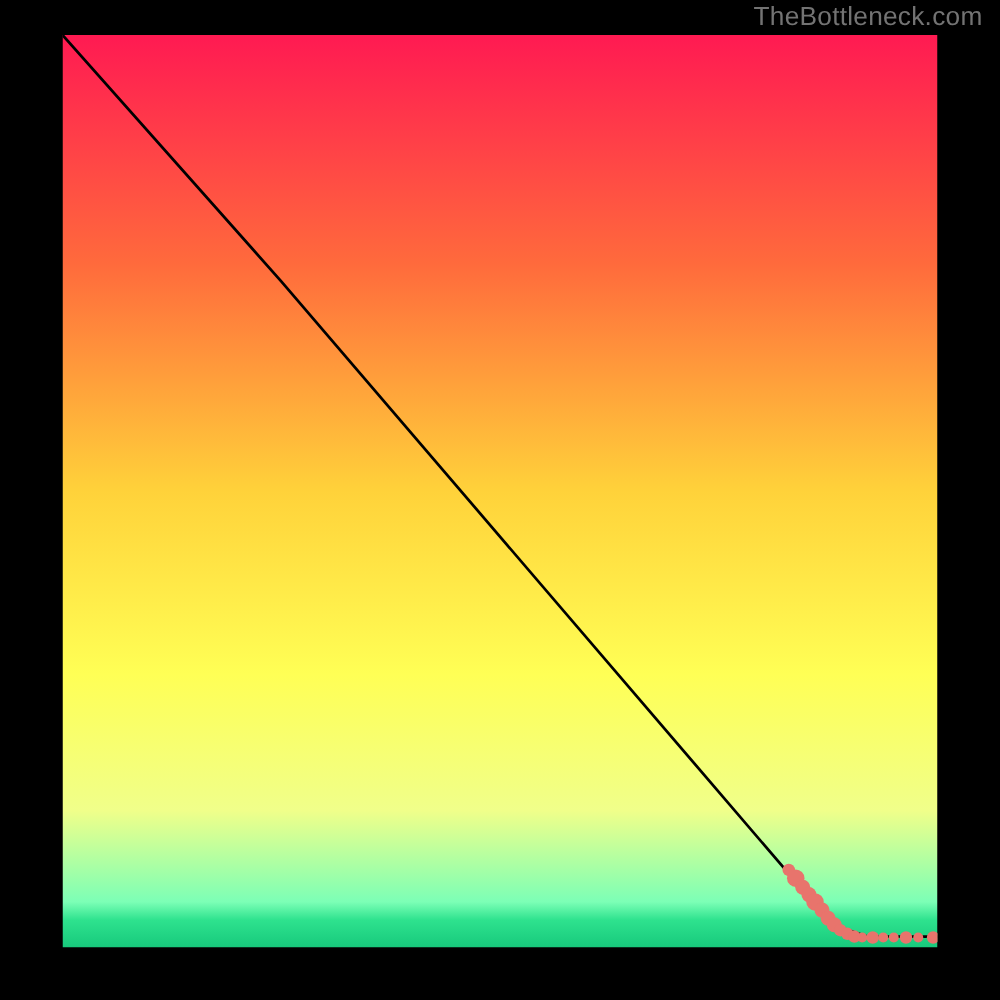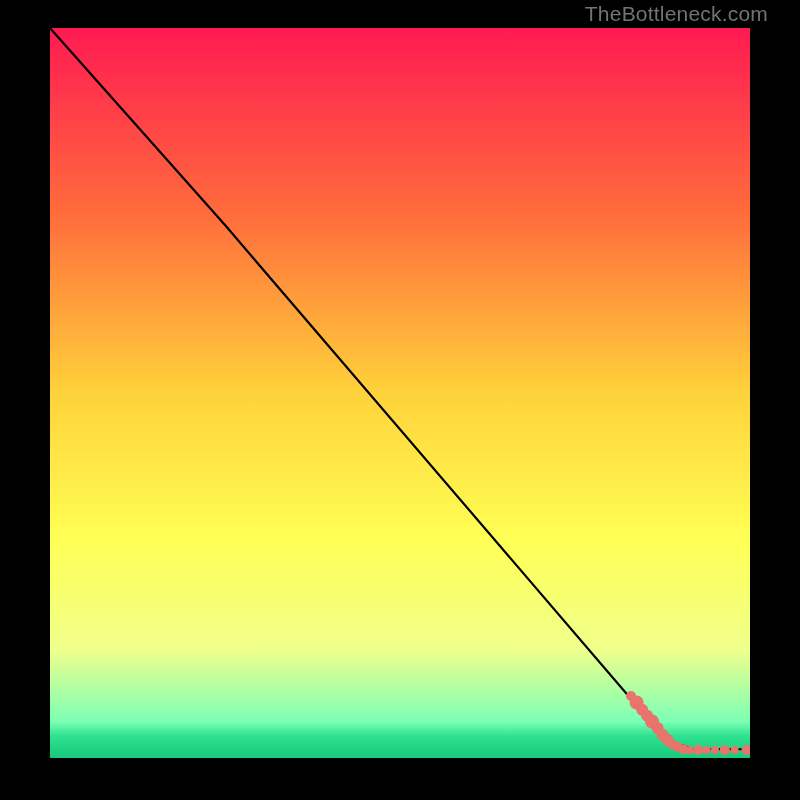--- a/index.html
+++ b/index.html
@@ -7,21 +7,21 @@
     padding: 0;
     width: 800px;
     height: 800px;
     background: #000;
     font-family: Arial, Helvetica, sans-serif;
     position: relative;
   }
   .watermark {
     position: absolute;
     top: 2px;
-    right: 32px;
+    right: 14px;
     color: #737373;
     font-size: 21px;
     letter-spacing: 0.2px;
     z-index: 10;
   }
   .plot-frame {
     position: absolute;
     left: 50px;
     top: 28px;
     width: 700px;

